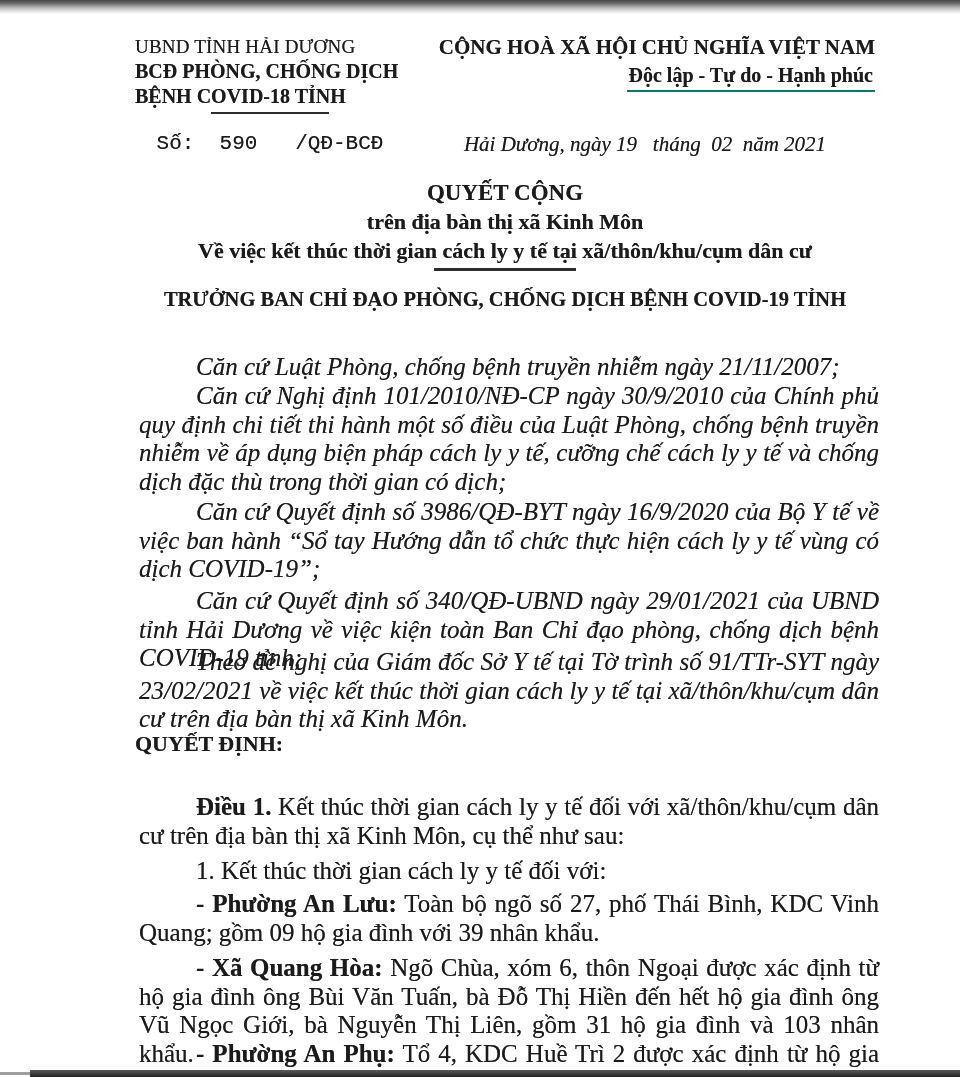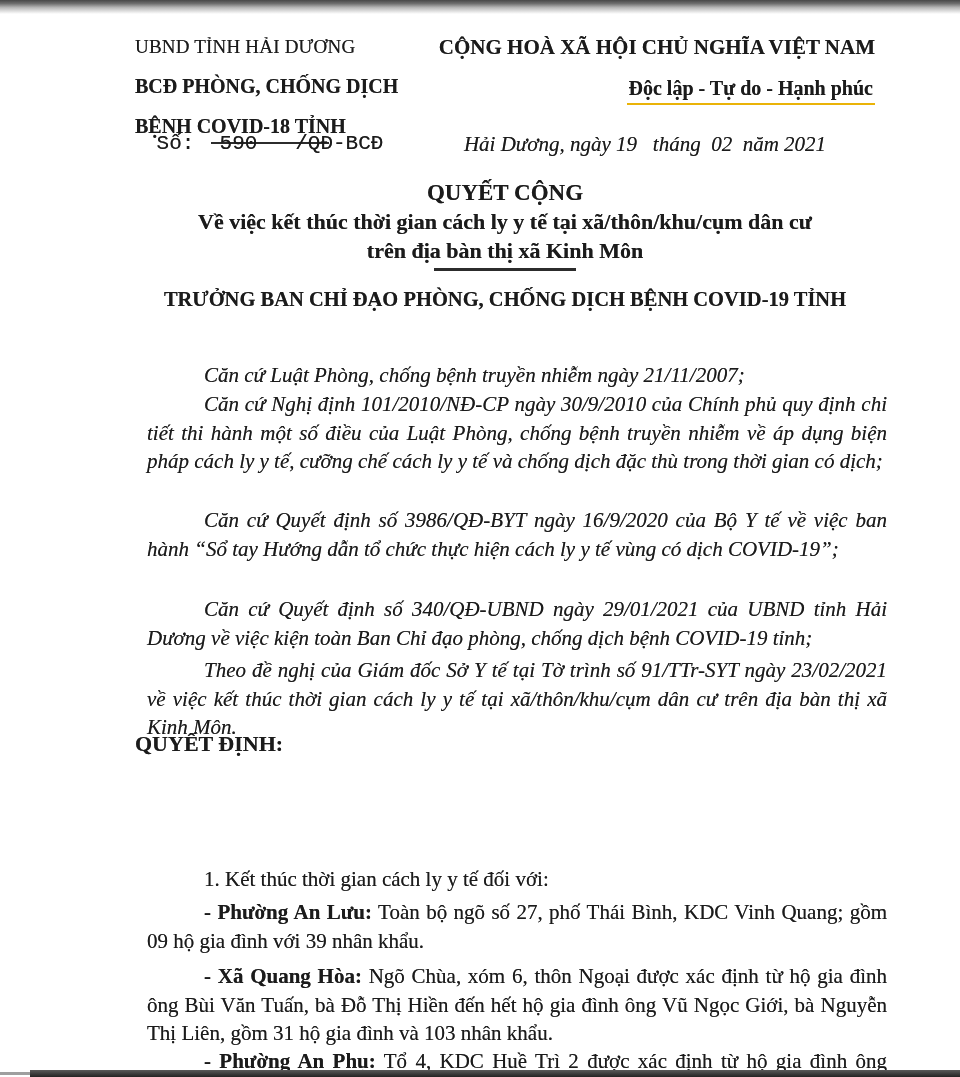--- a/index.html
+++ b/index.html
@@ -25,44 +25,44 @@
   .scan-bottom-left {
     position: absolute; top: 1072px; left: 0; width: 30px; height: 3px;
     background: #9f9f9f;
   }
 
   
   .hdr-row { position: absolute; top: 34px; left: 135px; width: 740px; display: flex; }
   .hdr-left { width: 270px; }
   .hdr-right { width: 460px; margin-left: 10px; text-align: right; }
   .hdr-left .l1 { font-size: 19px; font-weight: 400; line-height: 25px; letter-spacing: 0.2px; }
-  .hdr-left .l2, .hdr-left .l3 { font-size: 20px; font-weight: 700; line-height: 25px; margin-top: 15px; }
+  .hdr-left .l2, .hdr-left .l3 { font-size: 20px; font-weight: 700; line-height: 25px; }
   .hdr-underline-left { width: 118px; height: 2px; background: #2c2c2c; margin: 3px auto 0 auto; }
   .hdr-right .l1 { font-size: 21px; font-weight: 700; line-height: 26px; }
-  .hdr-right .l2 { display: inline-block; font-size: 20px; font-weight: 700; line-height: 26px; margin-top: 15px;
-                   border-bottom: 2px solid #eab308; padding: 0 2px 2px 2px; }
+  .hdr-right .l2 { display: inline-block; font-size: 20px; font-weight: 700; line-height: 26px; margin-top: 2px;
+                   border-bottom: 2px solid #0f766e; padding: 0 2px 2px 2px; }
 
   .so-row { position: absolute; top: 132px; left: 135px; width: 740px; display: flex; }
   .so-num { width: 270px; text-align: center; font-size: 21px; font-family: Liberation Mono, monospace; }
   .date-line { width: 460px; margin-left: 10px; text-align: center; font-size: 21px; font-style: italic; }
 
   
   .title-block { position: absolute; top: 179px; left: 135px; width: 740px; text-align: center; }
   .title-main { font-size: 23px; font-weight: 700; line-height: 28px; }
   .title-sub { font-size: 22px; font-weight: 700; line-height: 29px; }
   .title-underline { width: 142px; height: 2.5px; background: #2c2c2c; margin: 3px auto 0 auto; }
   .authority { position: absolute; top: 288px; left: 125px; width: 760px; text-align: center;
                font-size: 20.5px; font-weight: 700; }
 
   
   .para {
     position: absolute; left: 135px; width: 740px;
-    font-size: 21px; line-height: 28.5px;
+    font-size: 25px; line-height: 28.5px;
     text-align: justify; text-indent: 57px;
-    margin: 12px;
+    margin: 4px;
   }
   .italic { font-style: italic; }
   .b { font-weight: 700; }
   .decision-heading { position: absolute; left: 135px; width: 740px; text-align: left;
                       font-size: 22px; font-weight: 700; }
   .scan-ink { text-shadow: 0 0 0.6px rgba(25,25,25,0.65); }
 
   .p1 { top: 349px; }
   .p2 { top: 378px; }
   .p3 { top: 494px; }
@@ -93,35 +93,36 @@
     </div>
   </div>
 
   <div class="so-row">
     <div class="so-num">Số:&nbsp; 590&nbsp;&nbsp; /QĐ-BCĐ</div>
     <div class="date-line">Hải Dương, ngày 19&nbsp;&nbsp; tháng&nbsp; 02&nbsp; năm 2021</div>
   </div>
 
   <div class="title-block">
     <div class="title-main">QUYẾT CỘNG</div>
+    <div class="title-sub">trên địa bàn thị xã Kinh Môn</div>
     <div class="title-sub">Về việc kết thúc thời gian cách ly y tế tại xã/thôn/khu/cụm dân cư</div>
-    <div class="title-sub">trên địa bàn thị xã Kinh Môn</div>
     <div class="title-underline"></div>
   </div>
 
   <div class="authority">TRƯỞNG BAN CHỈ ĐẠO PHÒNG, CHỐNG DỊCH BỆNH COVID-19 TỈNH</div>
 
   <p class="para italic p1">Căn cứ Luật Phòng, chống bệnh truyền nhiễm ngày 21/11/2007;</p>
   <p class="para italic p2">Căn cứ Nghị định 101/2010/NĐ-CP ngày 30/9/2010 của Chính phủ quy định chi tiết thi hành một số điều của Luật Phòng, chống bệnh truyền nhiễm về áp dụng biện pháp cách ly y tế, cưỡng chế cách ly y tế và chống dịch đặc thù trong thời gian có dịch;</p>
   <p class="para italic p3">Căn cứ Quyết định số 3986/QĐ-BYT ngày 16/9/2020 của Bộ Y tế về việc ban hành “Sổ tay Hướng dẫn tổ chức thực hiện cách ly y tế vùng có dịch COVID-19”;</p>
   <p class="para italic p4">Căn cứ Quyết định số 340/QĐ-UBND ngày 29/01/2021 của UBND tỉnh Hải Dương về việc kiện toàn Ban Chỉ đạo phòng, chống dịch bệnh COVID-19 tỉnh;</p>
   <p class="para italic p5">Theo đề nghị của Giám đốc Sở Y tế tại Tờ trình số 91/TTr-SYT ngày 23/02/2021 về việc kết thúc thời gian cách ly y tế tại xã/thôn/khu/cụm dân cư trên địa bàn thị xã Kinh Môn.</p>
 
   <div class="decision-heading qd">QUYẾT ĐỊNH:</div>
 
+  <p class="para dieu1"><span class="b">Điều 1.</span><span> Kết thúc thời gian cách ly y tế đối với xã/thôn/khu/cụm dân cư trên địa bàn thị xã Kinh Môn, cụ thể như sau:</span></p>
 
   <p class="para item1">1. Kết thúc thời gian cách ly y tế đối với:</p>
 
   <p class="para loc0"><span class="b">- Phường An Lưu:</span><span> Toàn bộ ngõ số 27, phố Thái Bình, KDC Vinh Quang; gồm 09 hộ gia đình với 39 nhân khẩu.</span></p>
 
   <p class="para loc1"><span class="b">- Xã Quang Hòa:</span><span> Ngõ Chùa, xóm 6, thôn Ngoại được xác định từ hộ gia đình ông Bùi Văn Tuấn, bà Đỗ Thị Hiền đến hết hộ gia đình ông Vũ Ngọc Giới, bà Nguyễn Thị Liên, gồm 31 hộ gia đình và 103 nhân khẩu.</span></p>
 
   <p class="para loc2"><span class="b">- Phường An Phụ:</span><span> Tổ 4, KDC Huề Trì 2 được xác định từ hộ gia đình ông Nguyễn Văn Tiến đến hết hộ gia đình ông Nguyễn Xuân Tề, với 5 hộ gia đình</span></p>
 
   <div class="scan-top"></div>

